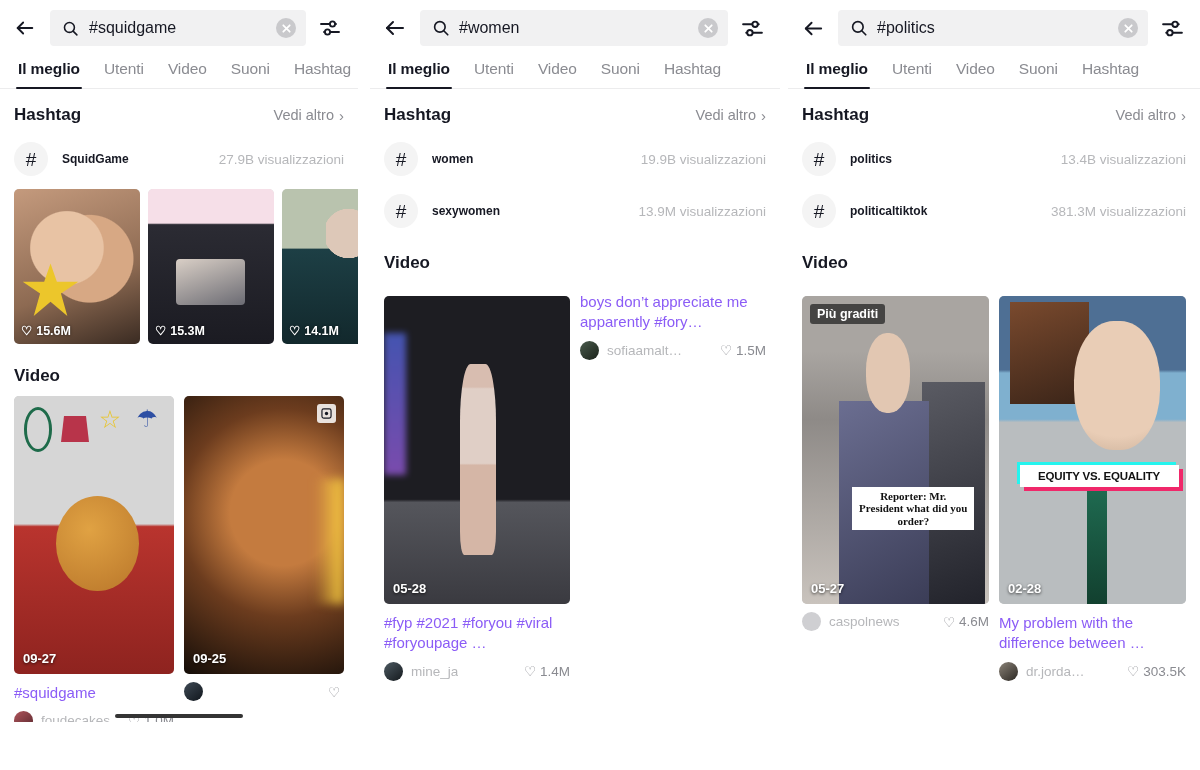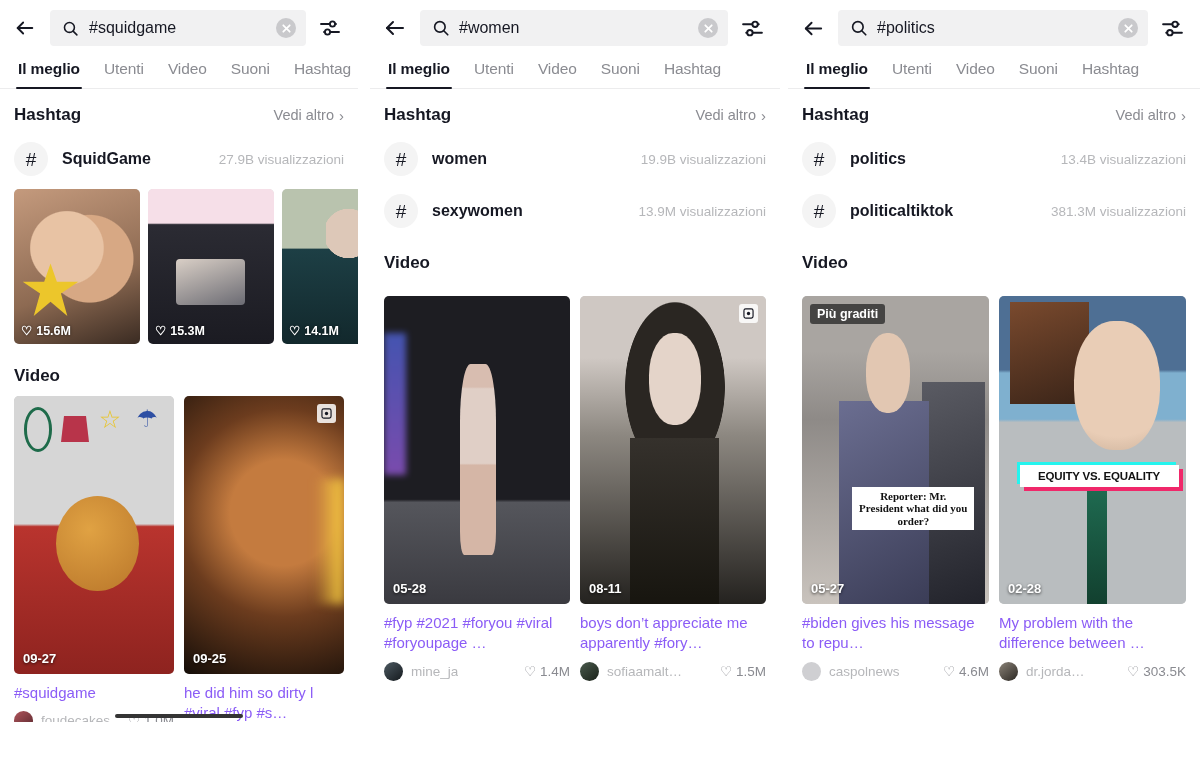--- a/index.html
+++ b/index.html
@@ -62,21 +62,21 @@
   .seemore { font-size: 14.5px; color: #8a8b91; display: flex; align-items: center; gap: 5px; cursor: pointer; }
   .seemore .chev { font-size: 15px; line-height: 1; }
 
   
   .htrow { display: flex; align-items: center; padding: 9px 14px; gap: 14px; cursor: pointer; }
   .htcircle {
     width: 34px; height: 34px; flex: 0 0 34px; border-radius: 50%; background: #f4f4f4;
     display: flex; align-items: center; justify-content: center;
     font-size: 19px; color: #161823; font-weight: 500; line-height: 1;
   }
-  .htname { font-size: 16px; font-weight: bold; color: #161823; flex: 1 1 auto; }
+  .htname { font-size: 12px; font-weight: bold; color: #161823; flex: 1 1 auto; }
   .htviews { font-size: 13.5px; color: #b6b7ba; white-space: nowrap; }
 
   
   .thumbstrip { display: flex; gap: 8px; padding: 4px 14px 6px 14px; overflow: hidden; }
   .thumb {
     position: relative; width: 126px; flex: 0 0 126px; height: 155px; border-radius: 5px;
     overflow: hidden; background: #ddd;
   }
   .thumb.small { width: 95px; flex: 0 0 95px; }
   .thumb .likes {
@@ -291,21 +291,20 @@
         <div class="vidthumb">
           <div class="art art-dark-face"></div>
           <div class="multiicon">
             <svg width="11" height="11" viewBox="0 0 14 14" fill="none" stroke="#161823" stroke-width="1.5">
                 <rect x="1.2" y="1.2" width="11.6" height="11.6" rx="2.2"></rect>
                 <circle cx="7" cy="7" r="2.1" fill="#161823" stroke="none"></circle>
               </svg>
           </div>
           <div class="date">09-25</div>
         </div>
-        <div class="vidcaption">he did him so dirty l #viral #fyp #s…</div>
         <div class="vidmeta">
           <div class="avatar" style="background:linear-gradient(140deg,#3f4a55,#10161c);"></div>
           <div class="uname"></div>
           <div class="vlikes">
             <span class="heart">♡</span>
             <span></span>
           </div>
         </div>
       </div>
     </div>
@@ -394,34 +393,20 @@
           <div class="avatar" style="background:linear-gradient(140deg,#4d5a62,#14191d);"></div>
           <div class="uname">mine_ja</div>
           <div class="vlikes">
             <span class="heart">♡</span>
             <span>1.4M</span>
           </div>
         </div>
       </div>
 
       <div class="vidcard">
-        <div class="vidthumb">
-          <div class="art art-goth">
-            <div class="hair"></div>
-            <div class="face"></div>
-            <div class="vest"></div>
-          </div>
-          <div class="multiicon">
-            <svg width="11" height="11" viewBox="0 0 14 14" fill="none" stroke="#161823" stroke-width="1.5">
-                <rect x="1.2" y="1.2" width="11.6" height="11.6" rx="2.2"></rect>
-                <circle cx="7" cy="7" r="2.1" fill="#161823" stroke="none"></circle>
-              </svg>
-          </div>
-          <div class="date">08-11</div>
-        </div>
         <div class="vidcaption">boys don’t appreciate me apparently #fory…</div>
         <div class="vidmeta">
           <div class="avatar" style="background:linear-gradient(140deg,#4a5b4d,#1a2119);"></div>
           <div class="uname">sofiaamalt…</div>
           <div class="vlikes">
             <span class="heart">♡</span>
             <span>1.5M</span>
           </div>
         </div>
       </div>
@@ -500,21 +485,20 @@
         <div class="vidthumb">
           <div class="art art-biden">
             <div class="suit2"></div>
             <div class="suit"></div>
             <div class="head"></div>
           </div>
           <div class="topbadge">Più graditi</div>
           <div class="cap-ovl" style="left:27%;right:8%;top:62%;font-size:11px;">Reporter: Mr. President what did you order?</div>
           <div class="date">05-27</div>
         </div>
-        <div class="vidcaption">#biden gives his message to repu…</div>
         <div class="vidmeta">
           <div class="avatar" style="background:#cfcfd2;"></div>
           <div class="uname">caspolnews</div>
           <div class="vlikes">
             <span class="heart">♡</span>
             <span>4.6M</span>
           </div>
         </div>
       </div>
 

